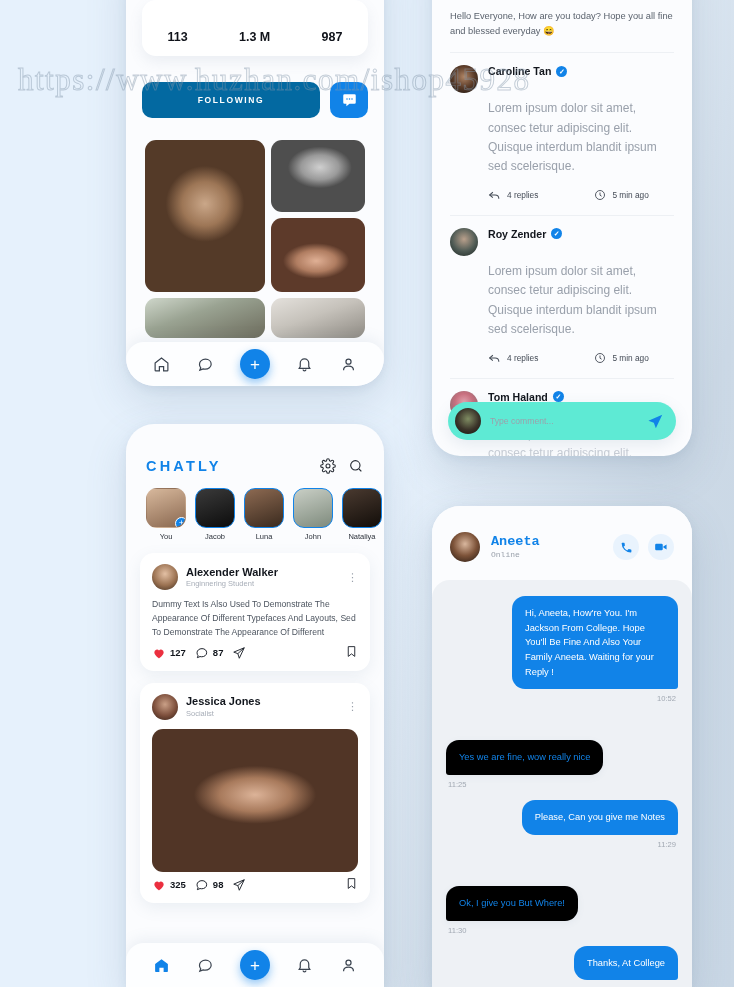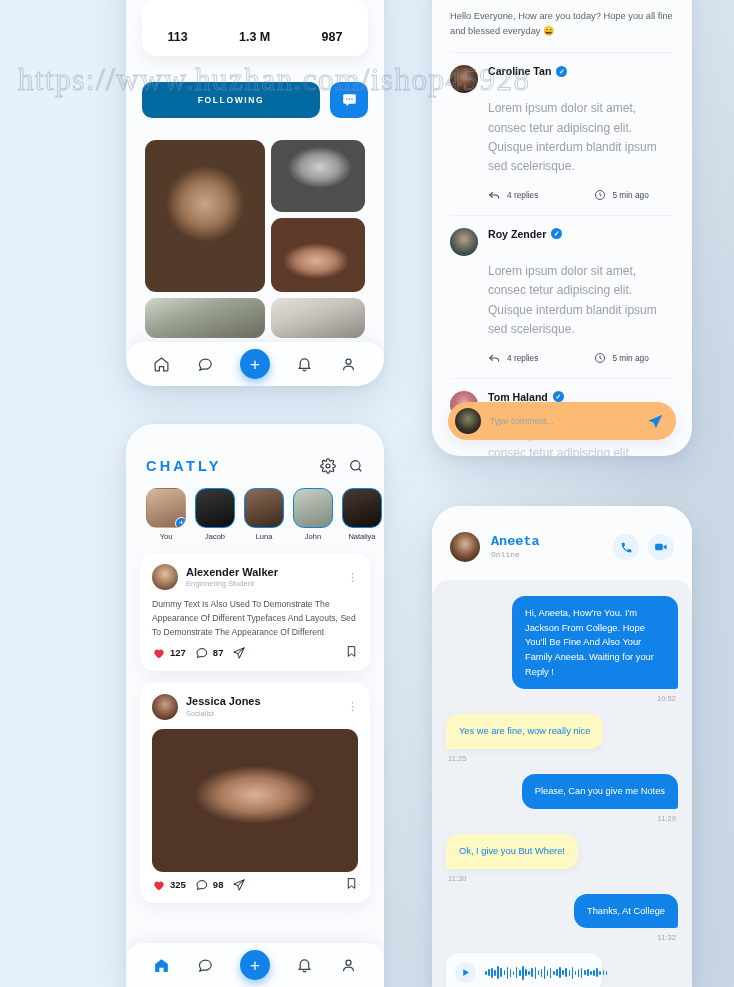--- a/index.html
+++ b/index.html
@@ -212,21 +212,21 @@
     font-size: 7px; line-height: 11px; text-align: center;
     display: inline-block;
   }
   .cm-text { font-size: 12px; color: #99a0ab; line-height: 1.62; margin-top: 22px; }
   .cm-meta { display: flex; gap: 56px; margin-top: 12px; align-items: center; }
   .cm-meta-item { display: flex; align-items: center; gap: 6px; font-size: 8.3px; color: #434a55; }
   .comment.faded .cm-text { color: #c8cdd5; }
   .comment-bar {
     position: absolute; left: 16px; bottom: 16px;
     width: 228px; height: 38px;
-    background: #fdba74; border-radius: 19px;
+    background: #5eead4; border-radius: 19px;
     box-shadow: 0 5px 16px rgba(100,125,155,.14);
     display: flex; align-items: center; gap: 9px; padding: 0 12px 0 7px;
   }
   .cb-av { width: 26px; height: 26px; border-radius: 50%; flex: 0 0 26px;
     background: radial-gradient(circle at 50% 42%, #7f8c62 0%, #3a3329 55%, #15120e 100%); }
   .cb-input {
     flex: 1; border: none; outline: none; background: transparent;
     font-size: 8.6px; color: #4c545f; font-family: inherit;
   }
   .cb-input::placeholder { color: #9aa1ab; }
@@ -262,23 +262,24 @@
   .msg-row.in { align-items: flex-start; }
   .bubble {
     max-width: 166px; padding: 10px 13px;
     font-size: 9.3px; line-height: 1.58;
   }
   .bubble.out {
     background: #1183e8; color: #fff;
     border-radius: 13px 13px 3px 13px;
   }
   .bubble.in {
-    background: #fef9c3; color: #1183e8;
+    background: #000000; color: #1183e8;
     border-radius: 13px 13px 13px 3px;
     box-shadow: 0 2px 7px rgba(100,125,155,.08);
+    margin-top: 26px;
   }
   .stamp { font-size: 7.6px; color: #a2a9b3; margin: 5px 2px 11px 2px; }
   .voice {
     background: #fbfcfe; border-radius: 13px 13px 13px 3px;
     padding: 9px 14px 9px 9px; display: flex; align-items: center; gap: 9px;
     width: 156px; box-shadow: 0 2px 7px rgba(100,125,155,.08);
   }
   .play-btn {
     width: 21px; height: 21px; border-radius: 50%;
     background: #e9f3fd; color: #1183e8;

